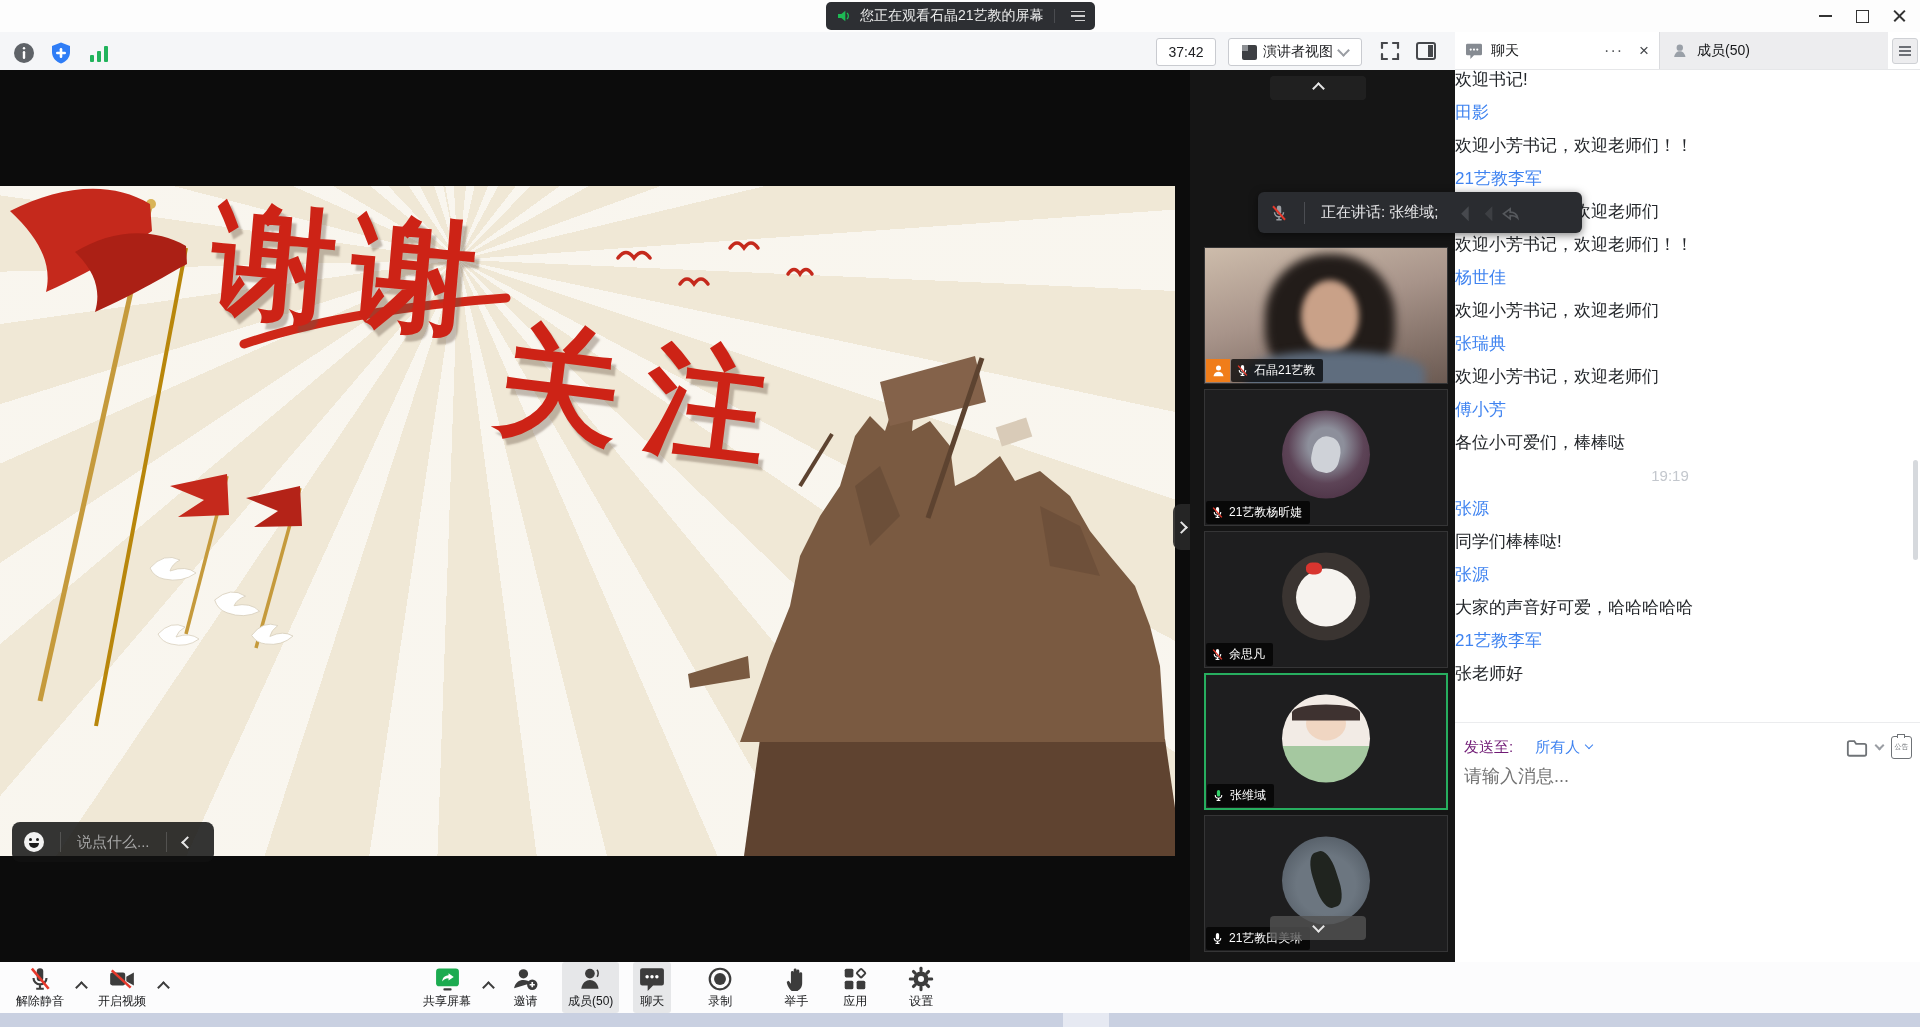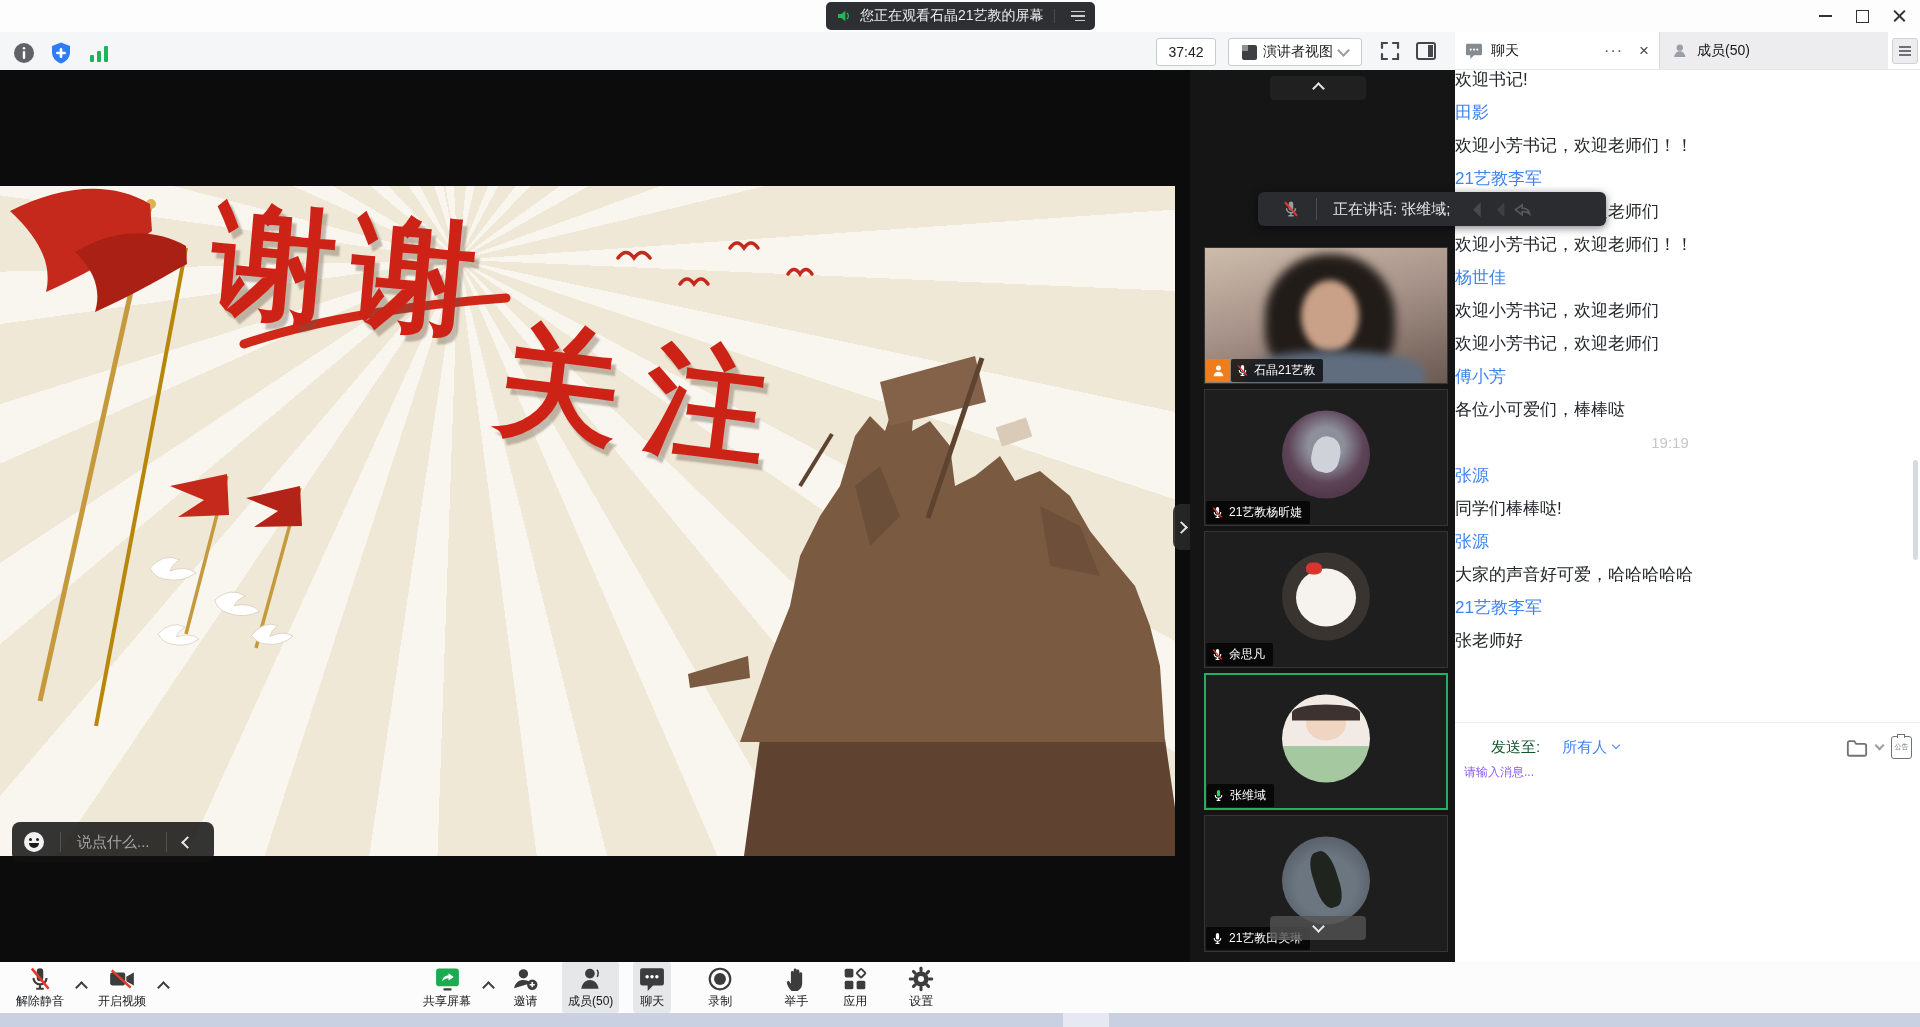--- a/index.html
+++ b/index.html
@@ -83,22 +83,22 @@
   .tile-video .hair{position:absolute;left:60px;top:6px;width:130px;height:132px;background:#221c19;
      border-radius:48% 48% 42% 42%;filter:blur(5px);}
   .tile-video .face{position:absolute;left:96px;top:32px;width:58px;height:72px;background:#c9a188;border-radius:50%;filter:blur(3px);}
   .tile-video .shoulder{position:absolute;left:40px;bottom:-8px;width:180px;height:40px;background:#5f6d7e;border-radius:50% 50% 0 0;filter:blur(4px);}
   .badge{position:absolute;left:1px;bottom:1px;height:23px;display:flex;align-items:center;gap:5px;
      background:rgba(0,0,0,.72);border-radius:2px;padding:0 8px 0 5px;color:#fff;font-size:12px;white-space:nowrap;}
   .badge.with-presenter{left:26px;}
   .presenter-box{position:absolute;left:1px;bottom:1px;width:24px;height:23px;background:#f07d1a;
      display:flex;align-items:center;justify-content:center;}
   
-  .tooltip-speaking{position:absolute;left:1258px;top:192px;width:300px;height:34px;background:#2a2c30;border-radius:6px;
-     display:flex;align-items:center;gap:16px;padding:0 24px;z-index:60;box-shadow:0 2px 8px rgba(0,0,0,.5);}
+  .tooltip-speaking{position:absolute;left:1258px;top:192px;width:300px;height:41px;background:#2a2c30;border-radius:6px;
+     display:flex;align-items:center;gap:16px;padding:0 12px;z-index:60;box-shadow:0 2px 8px rgba(0,0,0,.5);}
   .tip-divider{width:1px;height:22px;background:#4b4d52;}
   .tip-text{color:#e8e8ea;font-size:15px;white-space:nowrap;}
   .tip-arrows{display:flex;align-items:center;gap:2px;margin-left:2px;opacity:.45;}
   
   .chat-panel{position:absolute;left:1455px;top:32px;width:465px;height:981px;background:#fff;}
   .chat-header{position:absolute;left:0;top:0;width:465px;height:37px;border-bottom:1px solid #e6e7e9;display:flex;}
   .chat-tab{width:207px;display:flex;align-items:center;gap:8px;padding-left:10px;font-size:14px;color:#17181a;background:#fff;}
   .chat-tab .spacer{flex:1;}
   .dots{color:#55585c;font-size:16px;letter-spacing:1px;}
   .xclose{color:#44474b;font-size:17px;margin:0 10px 0 8px;}
@@ -108,27 +108,27 @@
      display:flex;flex-direction:column;justify-content:center;align-items:center;gap:2.5px;}
   .ham-box i{width:12px;height:1.5px;background:#6d7076;}
   .chat-messages{position:absolute;left:0;top:38px;width:450px;height:652px;overflow:hidden;padding-left:0;box-sizing:border-box;}
   .chat-messages .inner{margin-top:-7px;}
   .cl{line-height:33px;font-size:17px;color:#23262a;white-space:nowrap;}
   .cl-name{color:#3f83f0;}
   .cl-time{color:#c3c7cd;text-align:center;font-size:15px;width:430px;}
   .chat-scroll{position:absolute;left:458px;top:428px;width:5px;height:100px;background:#d6d9dd;border-radius:3px;}
   .chat-divider{position:absolute;left:0;top:690px;width:465px;height:1px;background:#ebecee;}
   .sendto-row{position:absolute;left:9px;top:700px;width:448px;height:30px;display:flex;align-items:center;font-size:15px;}
-  .sendto-label{color:#14532d;margin-left:27px;}
+  .sendto-label{color:#701a75;}
   .sendto-value{color:#3f83f0;margin-left:22px;display:flex;align-items:center;gap:6px;}
   .sendto-icons{margin-left:auto;display:flex;align-items:center;gap:8px;}
   .ann-box{width:19px;height:21px;border:1.5px solid #6f7377;border-radius:3px;position:relative;
      font-size:7px;color:#6f7377;display:flex;align-items:center;justify-content:center;}
   .ann-box::before{content:"";position:absolute;top:-3px;left:5px;width:6px;height:3px;background:#fff;border:1.5px solid #6f7377;border-bottom:none;}
-  .chat-input{position:absolute;left:9px;top:732px;width:440px;font-size:12px;color:#8b5cf6;}
+  .chat-input{position:absolute;left:9px;top:732px;width:440px;font-size:18px;color:#737373;}
   .send-row{position:absolute;right:18px;top:950px;display:flex;align-items:center;gap:10px;font-size:15px;color:#9a9ea6;}
   .send-sep{width:1px;height:18px;background:#d8dade;}
   
   .toolbar-bottom{position:absolute;left:0;top:962px;width:1920px;height:51px;background:#fcfcfd;}
   .tb-group{position:absolute;top:0;height:51px;display:flex;align-items:center;}
   .tb-item{display:flex;flex-direction:column;align-items:center;justify-content:center;height:51px;padding:0 6px;}
   .tb-item .ic{height:27px;display:flex;align-items:flex-end;justify-content:center;}
   .tb-item .lb{font-size:12px;color:#17181a;margin-top:1px;white-space:nowrap;}
   .tb-item.active{background:#e6e7e9;border-radius:3px;}
   .tb-chev{width:22px;height:51px;display:flex;align-items:center;justify-content:center;}
@@ -393,20 +393,21 @@
     <div class="chat-messages">
       <div class="inner">
         <div class="cl cl-text">欢迎书记!</div>
         <div class="cl cl-name">田影</div>
         <div class="cl cl-text">欢迎小芳书记，欢迎老师们！！</div>
         <div class="cl cl-name">21艺教李军</div>
         <div class="cl cl-text">欢迎小芳书记，欢迎老师们</div>
         <div class="cl cl-text">欢迎小芳书记，欢迎老师们！！</div>
         <div class="cl cl-name">杨世佳</div>
         <div class="cl cl-text">欢迎小芳书记，欢迎老师们</div>
+        <div class="cl cl-name">张瑞典</div>
         <div class="cl cl-text">欢迎小芳书记，欢迎老师们</div>
         <div class="cl cl-name">傅小芳</div>
         <div class="cl cl-text">各位小可爱们，棒棒哒</div>
         <div class="cl cl-time">19:19</div>
         <div class="cl cl-name">张源</div>
         <div class="cl cl-text">同学们棒棒哒!</div>
         <div class="cl cl-name">张源</div>
         <div class="cl cl-text">大家的声音好可爱，哈哈哈哈哈</div>
         <div class="cl cl-name">21艺教李军</div>
         <div class="cl cl-text">张老师好</div>

